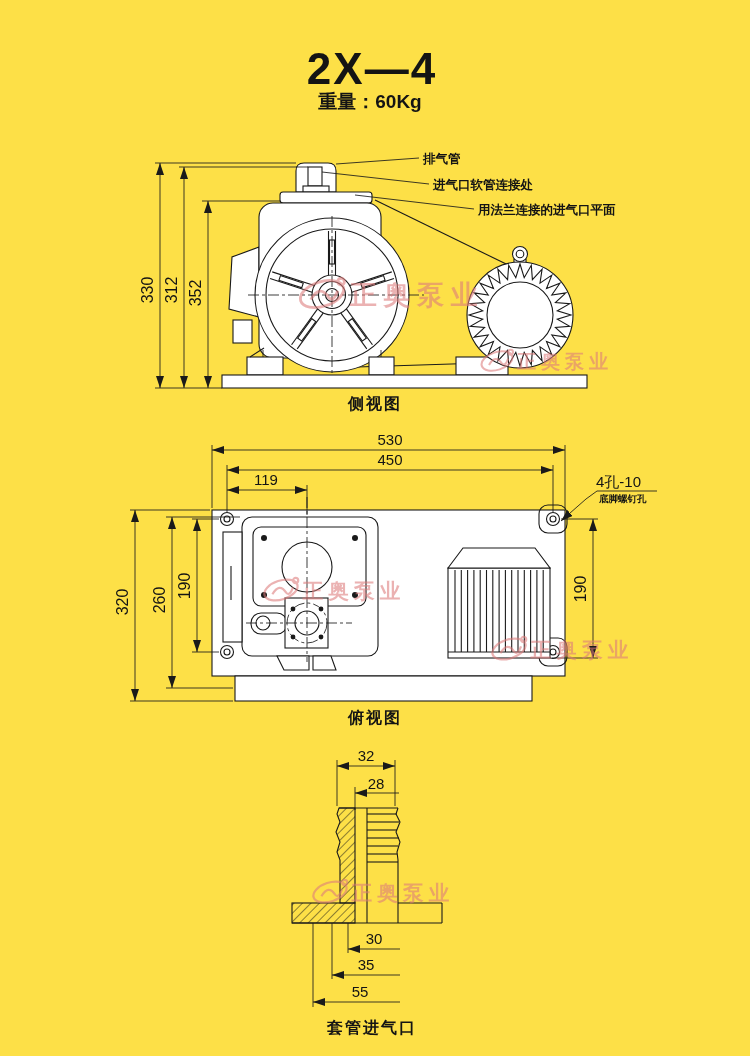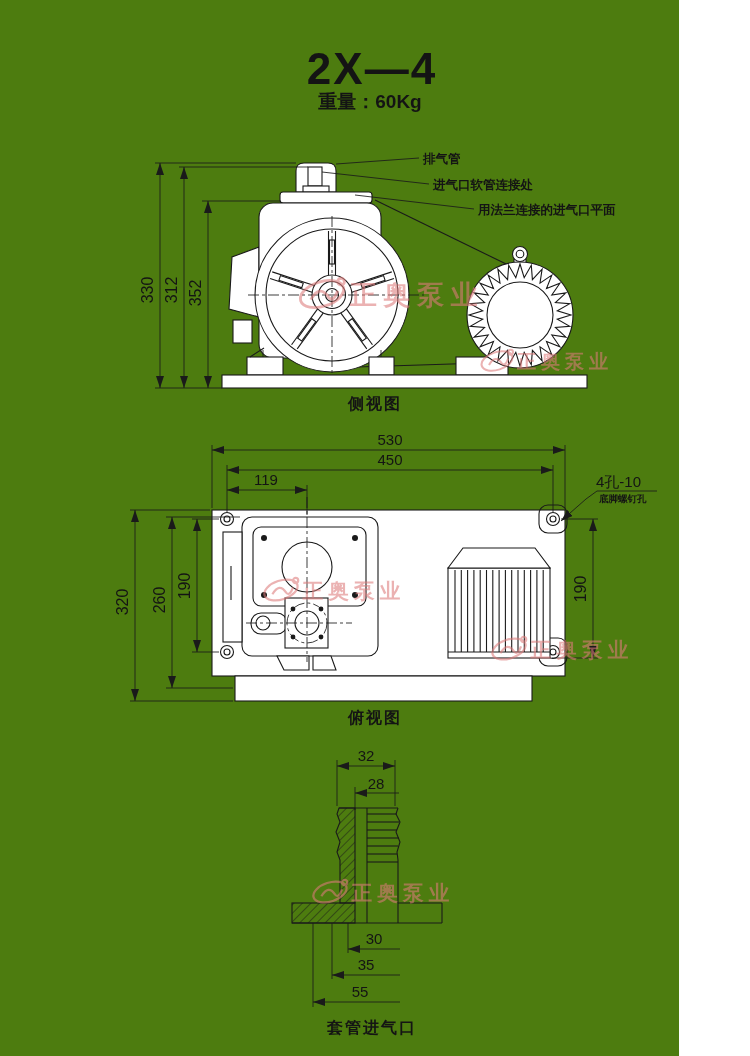--- a/index.html
+++ b/index.html
@@ -1,16 +1,16 @@
 <!DOCTYPE html>
 <html><head>
 <meta charset="utf-8">
 <style>
   html,body{margin:0;padding:0;background:#ffffff;}
-  .page{position:relative;width:679px;height:1056px;background:#4d7c0f;overflow:hidden;}
+  .page{position:relative;width:750px;height:1056px;background:#fde047;overflow:hidden;}
   svg{position:absolute;left:0;top:0;}
   text{font-family:"Liberation Sans","DejaVu Sans",sans-serif;fill:#141414;}
   .ln{fill:none;stroke:#1a1a1a;stroke-width:1.1;}
   .lnf{fill:#ffffff;stroke:#1a1a1a;stroke-width:1.1;}
   .thin{fill:none;stroke:#1a1a1a;stroke-width:0.85;}
   .dash{fill:none;stroke:#1a1a1a;stroke-width:0.85;stroke-dasharray:11 3 3 3;}
   .dot{fill:#1a1a1a;stroke:none;}
   .hatched{fill:url(#hatch);stroke:#1a1a1a;stroke-width:1.1;}
   .dimtxt{font-size:15px;}
   .dimtxt-r{font-size:16px;}

